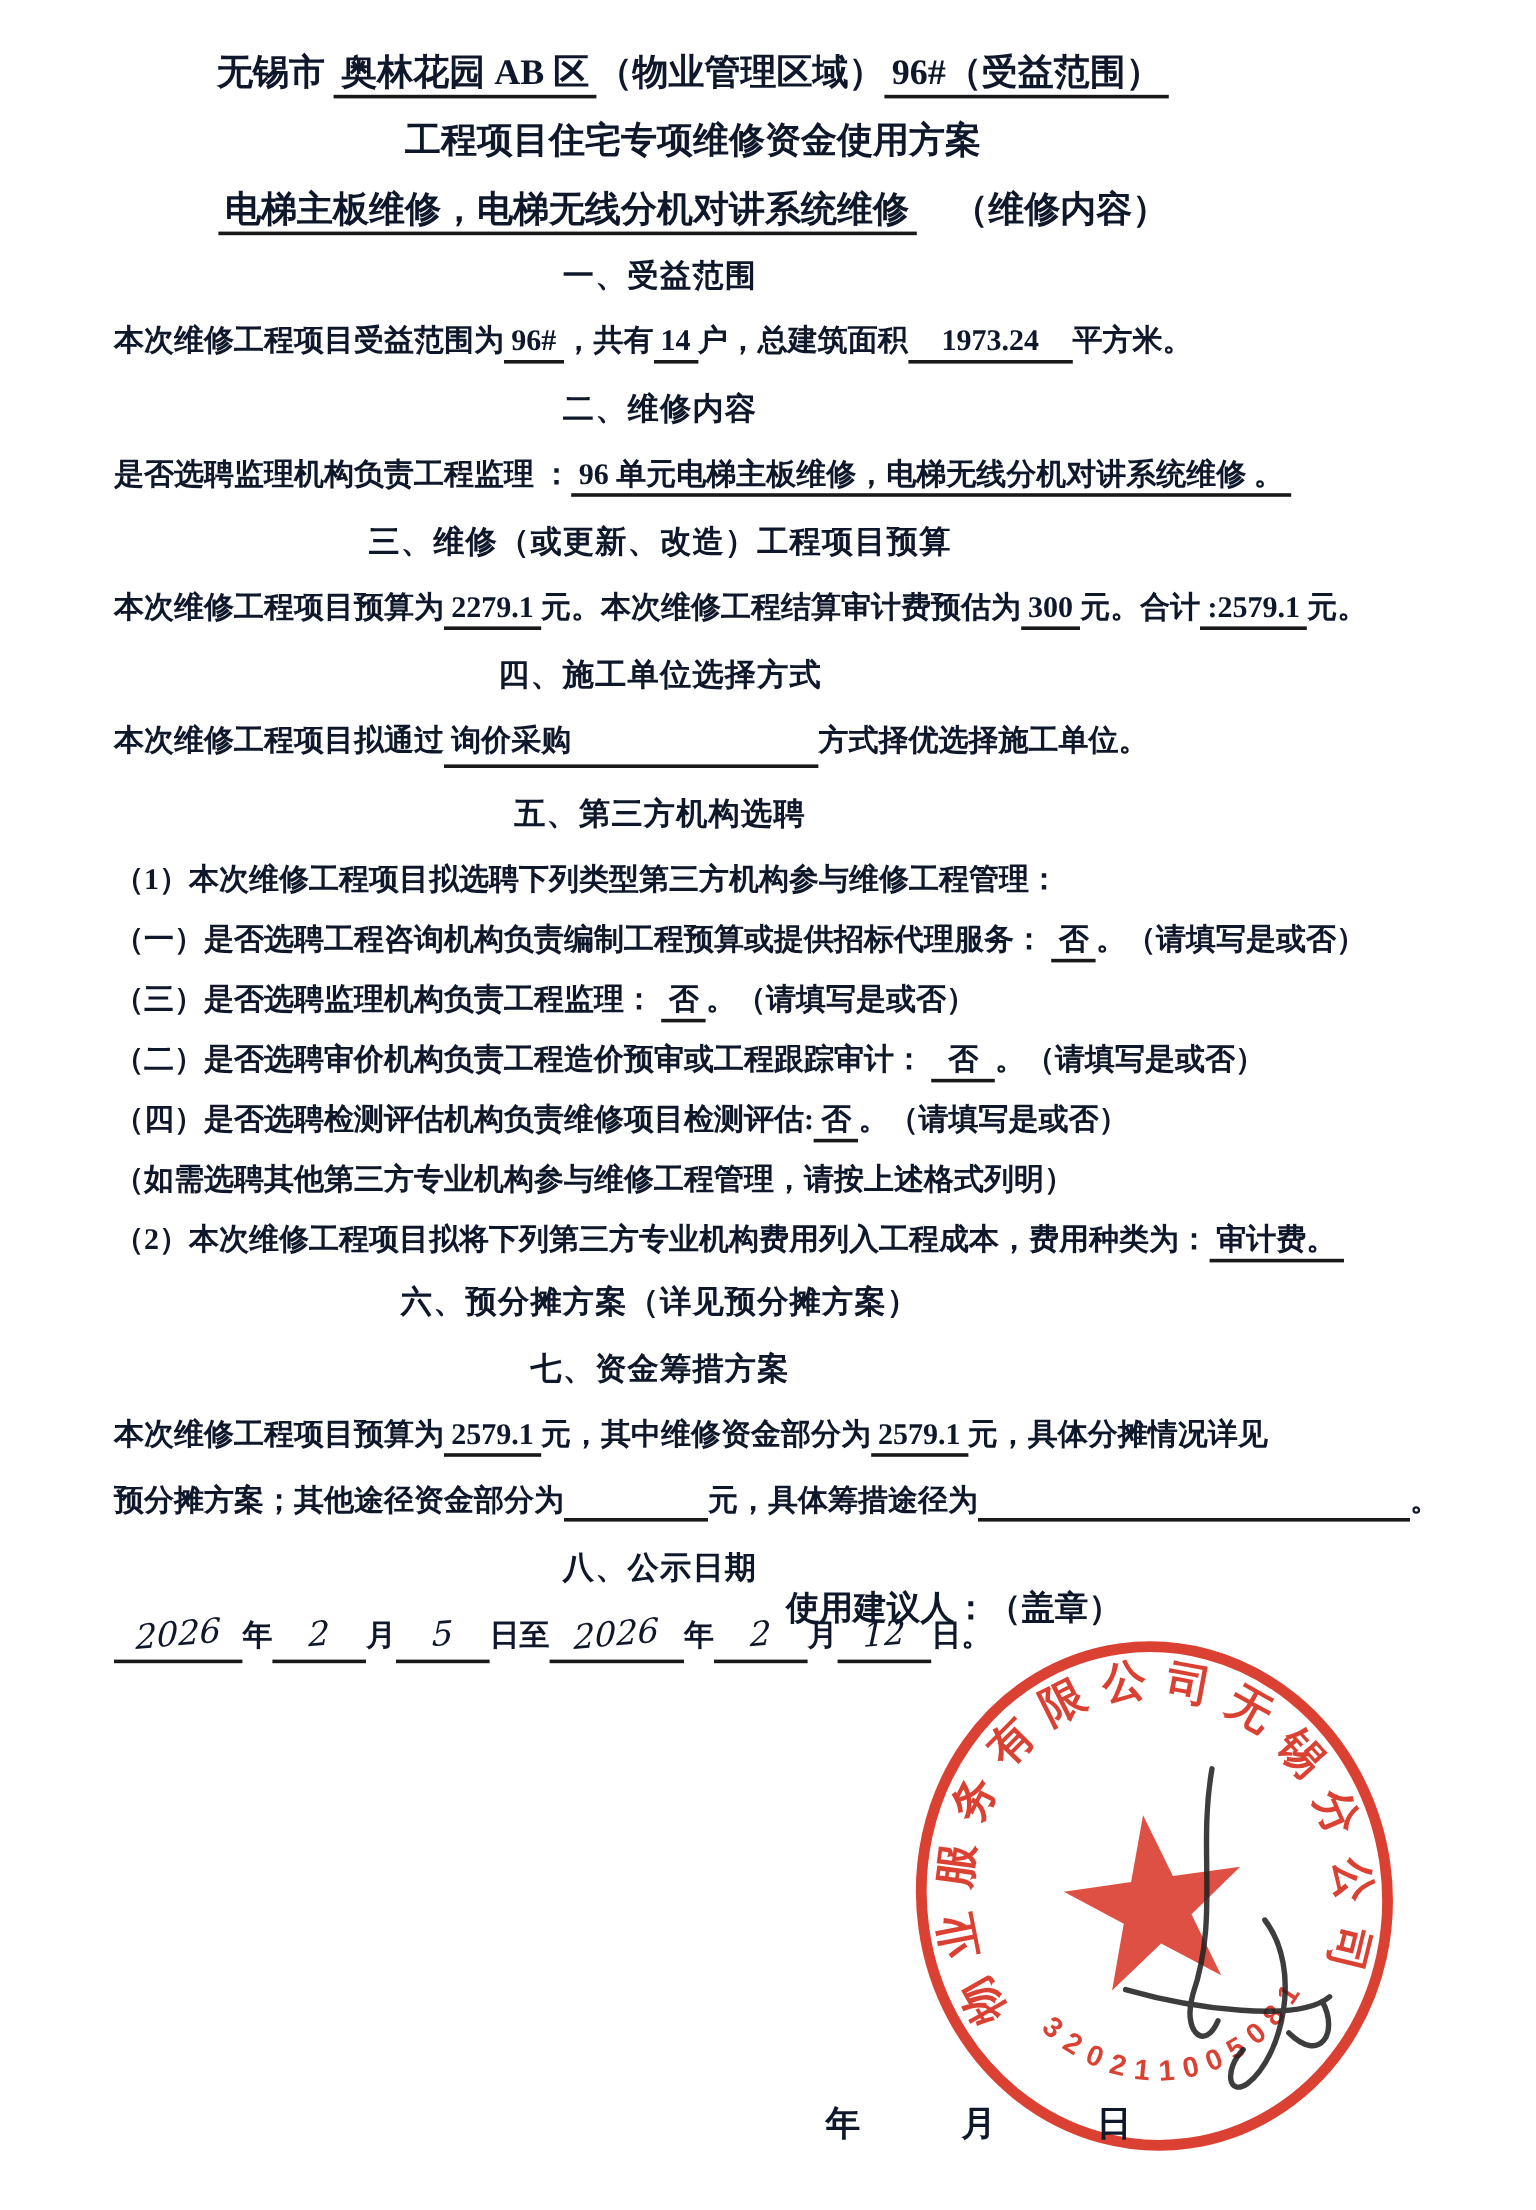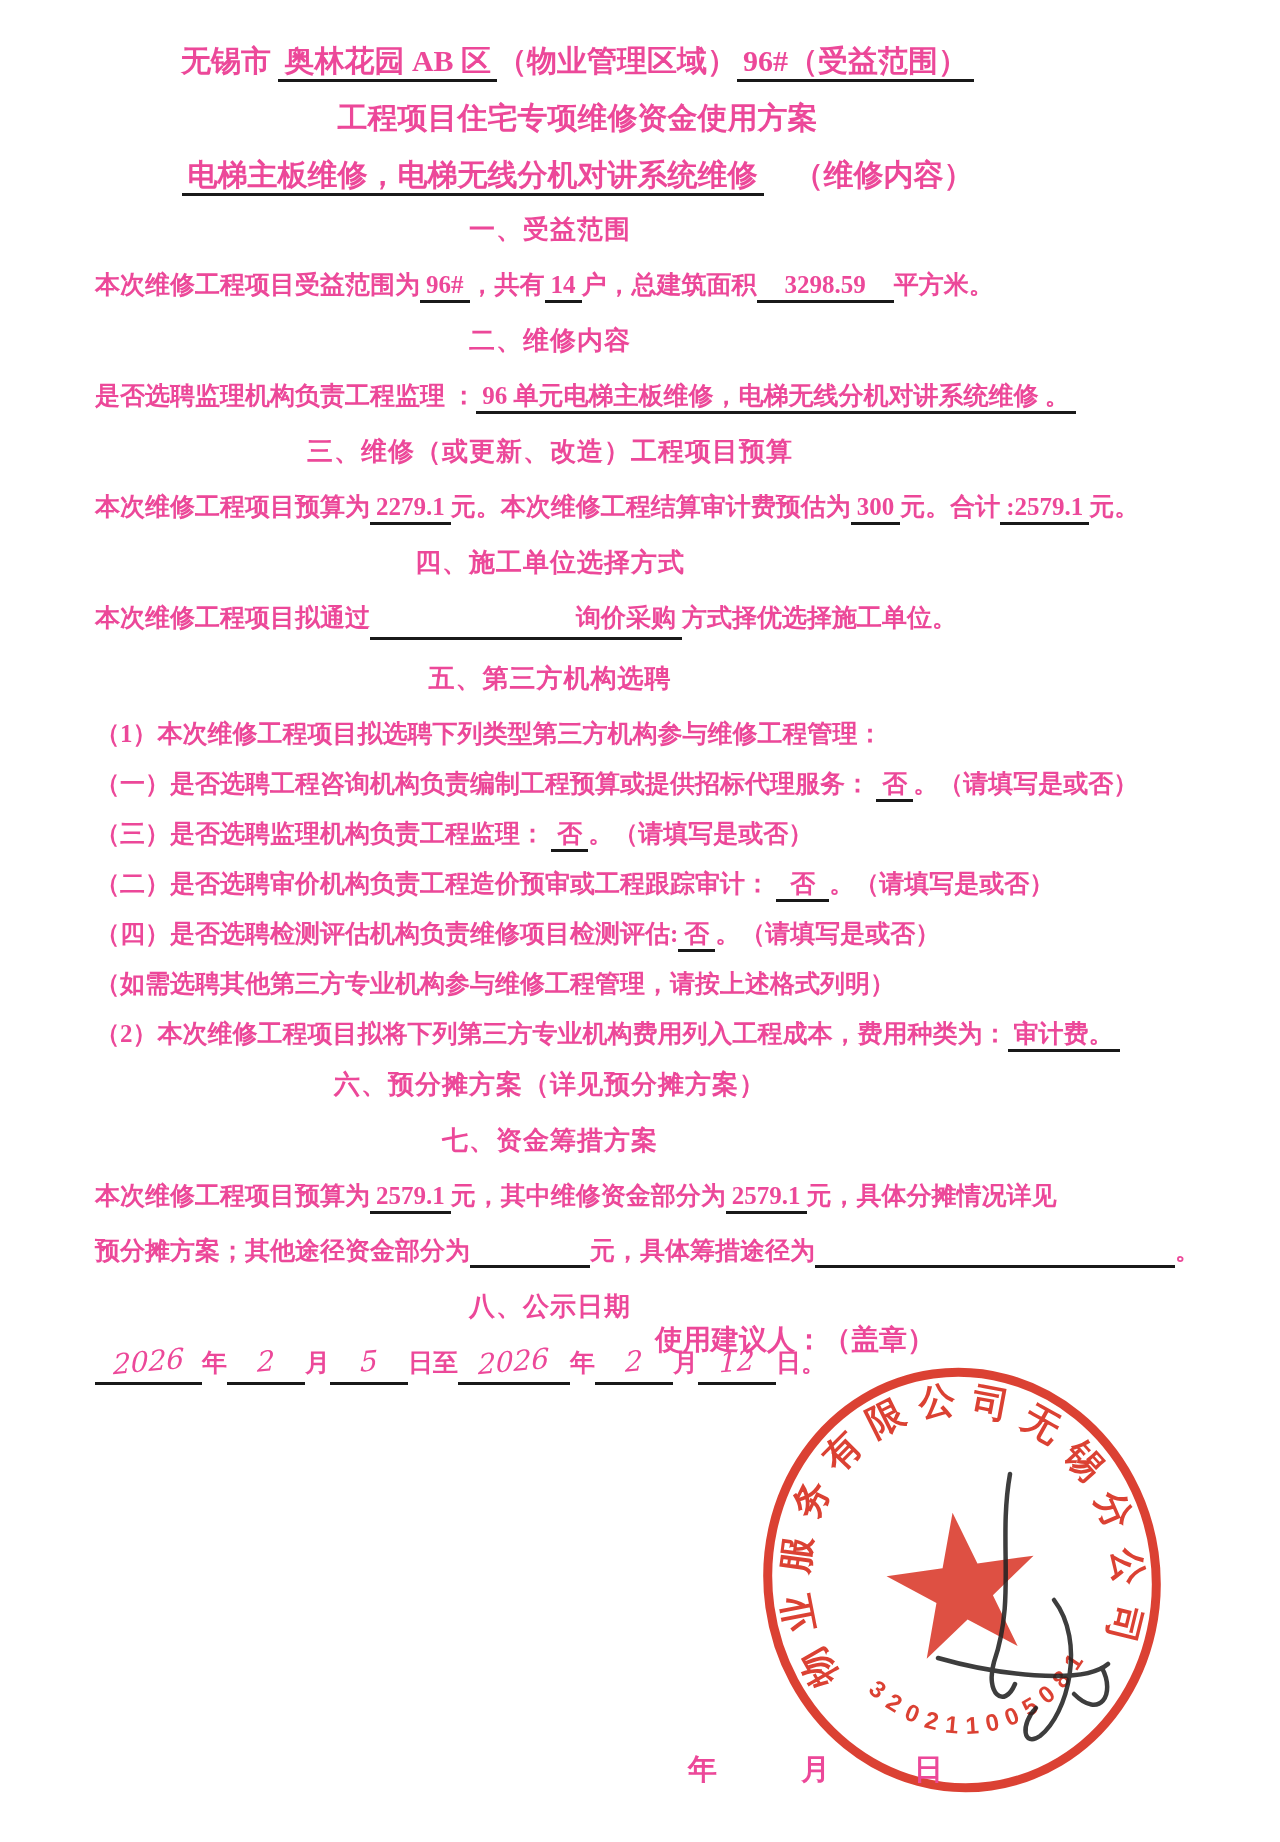--- a/index.html
+++ b/index.html
@@ -1,32 +1,32 @@
 <!DOCTYPE html>
 <html><head>
 <meta charset="utf-8">
 <style>
   html,body{margin:0;padding:0;background:#9a9a9a;}
   .page{
     position:relative;width:1280px;height:1842px;margin:0 auto;
-    background:#ffffff;color:#ec4899;overflow:hidden;
+    background:#ffffff;color:#0f172a;overflow:hidden;
     font-family:"Liberation Serif","DejaVu Serif",serif;
   }
   .content{padding:40px 55px 0 95px;width:910px;}
   .titles{text-align:center;padding-left:55px;margin-bottom:16px;}
   .t{font-size:30px;line-height:42px;font-weight:800;margin:0 0 15px;white-space:nowrap;}
   .u{border-bottom:3px solid #191919;padding:0 6px 2px;}
   .h{font-size:26px;font-weight:800;letter-spacing:1px;margin:0 0 21px;white-space:nowrap;text-align:center;}
   p.b{font-size:25px;font-weight:600;margin:0 0 21px;line-height:34px;white-space:nowrap;}
   p.q{margin-bottom:16px;}
   .ind{margin-left:30px;}
   .blank{display:inline-block;border-bottom:3px solid #191919;height:26px;vertical-align:bottom;}
   .blank-mid{width:120px;}
   .blank-lg{width:360px;}
-  .wideu{display:inline-block;min-width:300px;text-align:right;}
+  .wideu{display:inline-block;min-width:300px;text-align:left;}
   .hw{
     display:inline-block;font-family:"DejaVu Serif",serif;font-style:italic;
     font-weight:500;font-size:28px;transform:rotate(-5deg) skewX(-6deg);
   }
   .hwslot{display:inline-block;text-align:center;}
   .w95{min-width:95px;} .w70{min-width:66px;} .w100{min-width:100px;}
   .sign-label{
     position:absolute;left:655px;top:1321px;font-size:28px;font-weight:700;
     font-family:"Liberation Sans","DejaVu Sans",sans-serif;white-space:nowrap;
   }
@@ -42,21 +42,21 @@
 <div class="page">
   <div class="content">
 
     <div class="titles">
       <div class="t"><span>无锡市</span> <span class="u">奥林花园 AB 区</span><span>（物业管理区域）</span><span class="u">96#（受益范围）</span></div>
       <div class="t">工程项目住宅专项维修资金使用方案</div>
       <div class="t"><span class="u">电梯主板维修，电梯无线分机对讲系统维修</span>　<span>（维修内容）</span></div>
     </div>
 
     <div class="h">一、受益范围</div>
-    <p class="b"><span>本次维修工程项目受益范围为</span><span class="u">96#</span><span>，共有</span><span class="u">14</span><span>户，总建筑面积</span><span class="u" style="padding:0 28px 2px;">3298.59</span><span>平方米。</span></p>
+    <p class="b"><span>本次维修工程项目受益范围为</span><span class="u">96#</span><span>，共有</span><span class="u">14</span><span>户，总建筑面积</span><span class="u" style="padding:0 28px 2px;">1973.24</span><span>平方米。</span></p>
 
     <div class="h">二、维修内容</div>
     <p class="b"><span>是否选聘监理机构负责工程监理 ：</span><span class="u">96 单元电梯主板维修，电梯无线分机对讲系统维修 。</span></p>
 
     <div class="h">三、维修（或更新、改造）工程项目预算</div>
     <p class="b"><span>本次维修工程项目预算为</span><span class="u">2279.1</span><span>元。本次维修工程结算审计费预估为</span><span class="u">300</span><span>元。合计</span><span class="u">:2579.1</span><span>元。</span></p>
 
     <div class="h">四、施工单位选择方式</div>
     <p class="b"><span>本次维修工程项目拟通过</span><span class="u wideu">询价采购</span><span>方式择优选择施工单位。</span></p>
 

